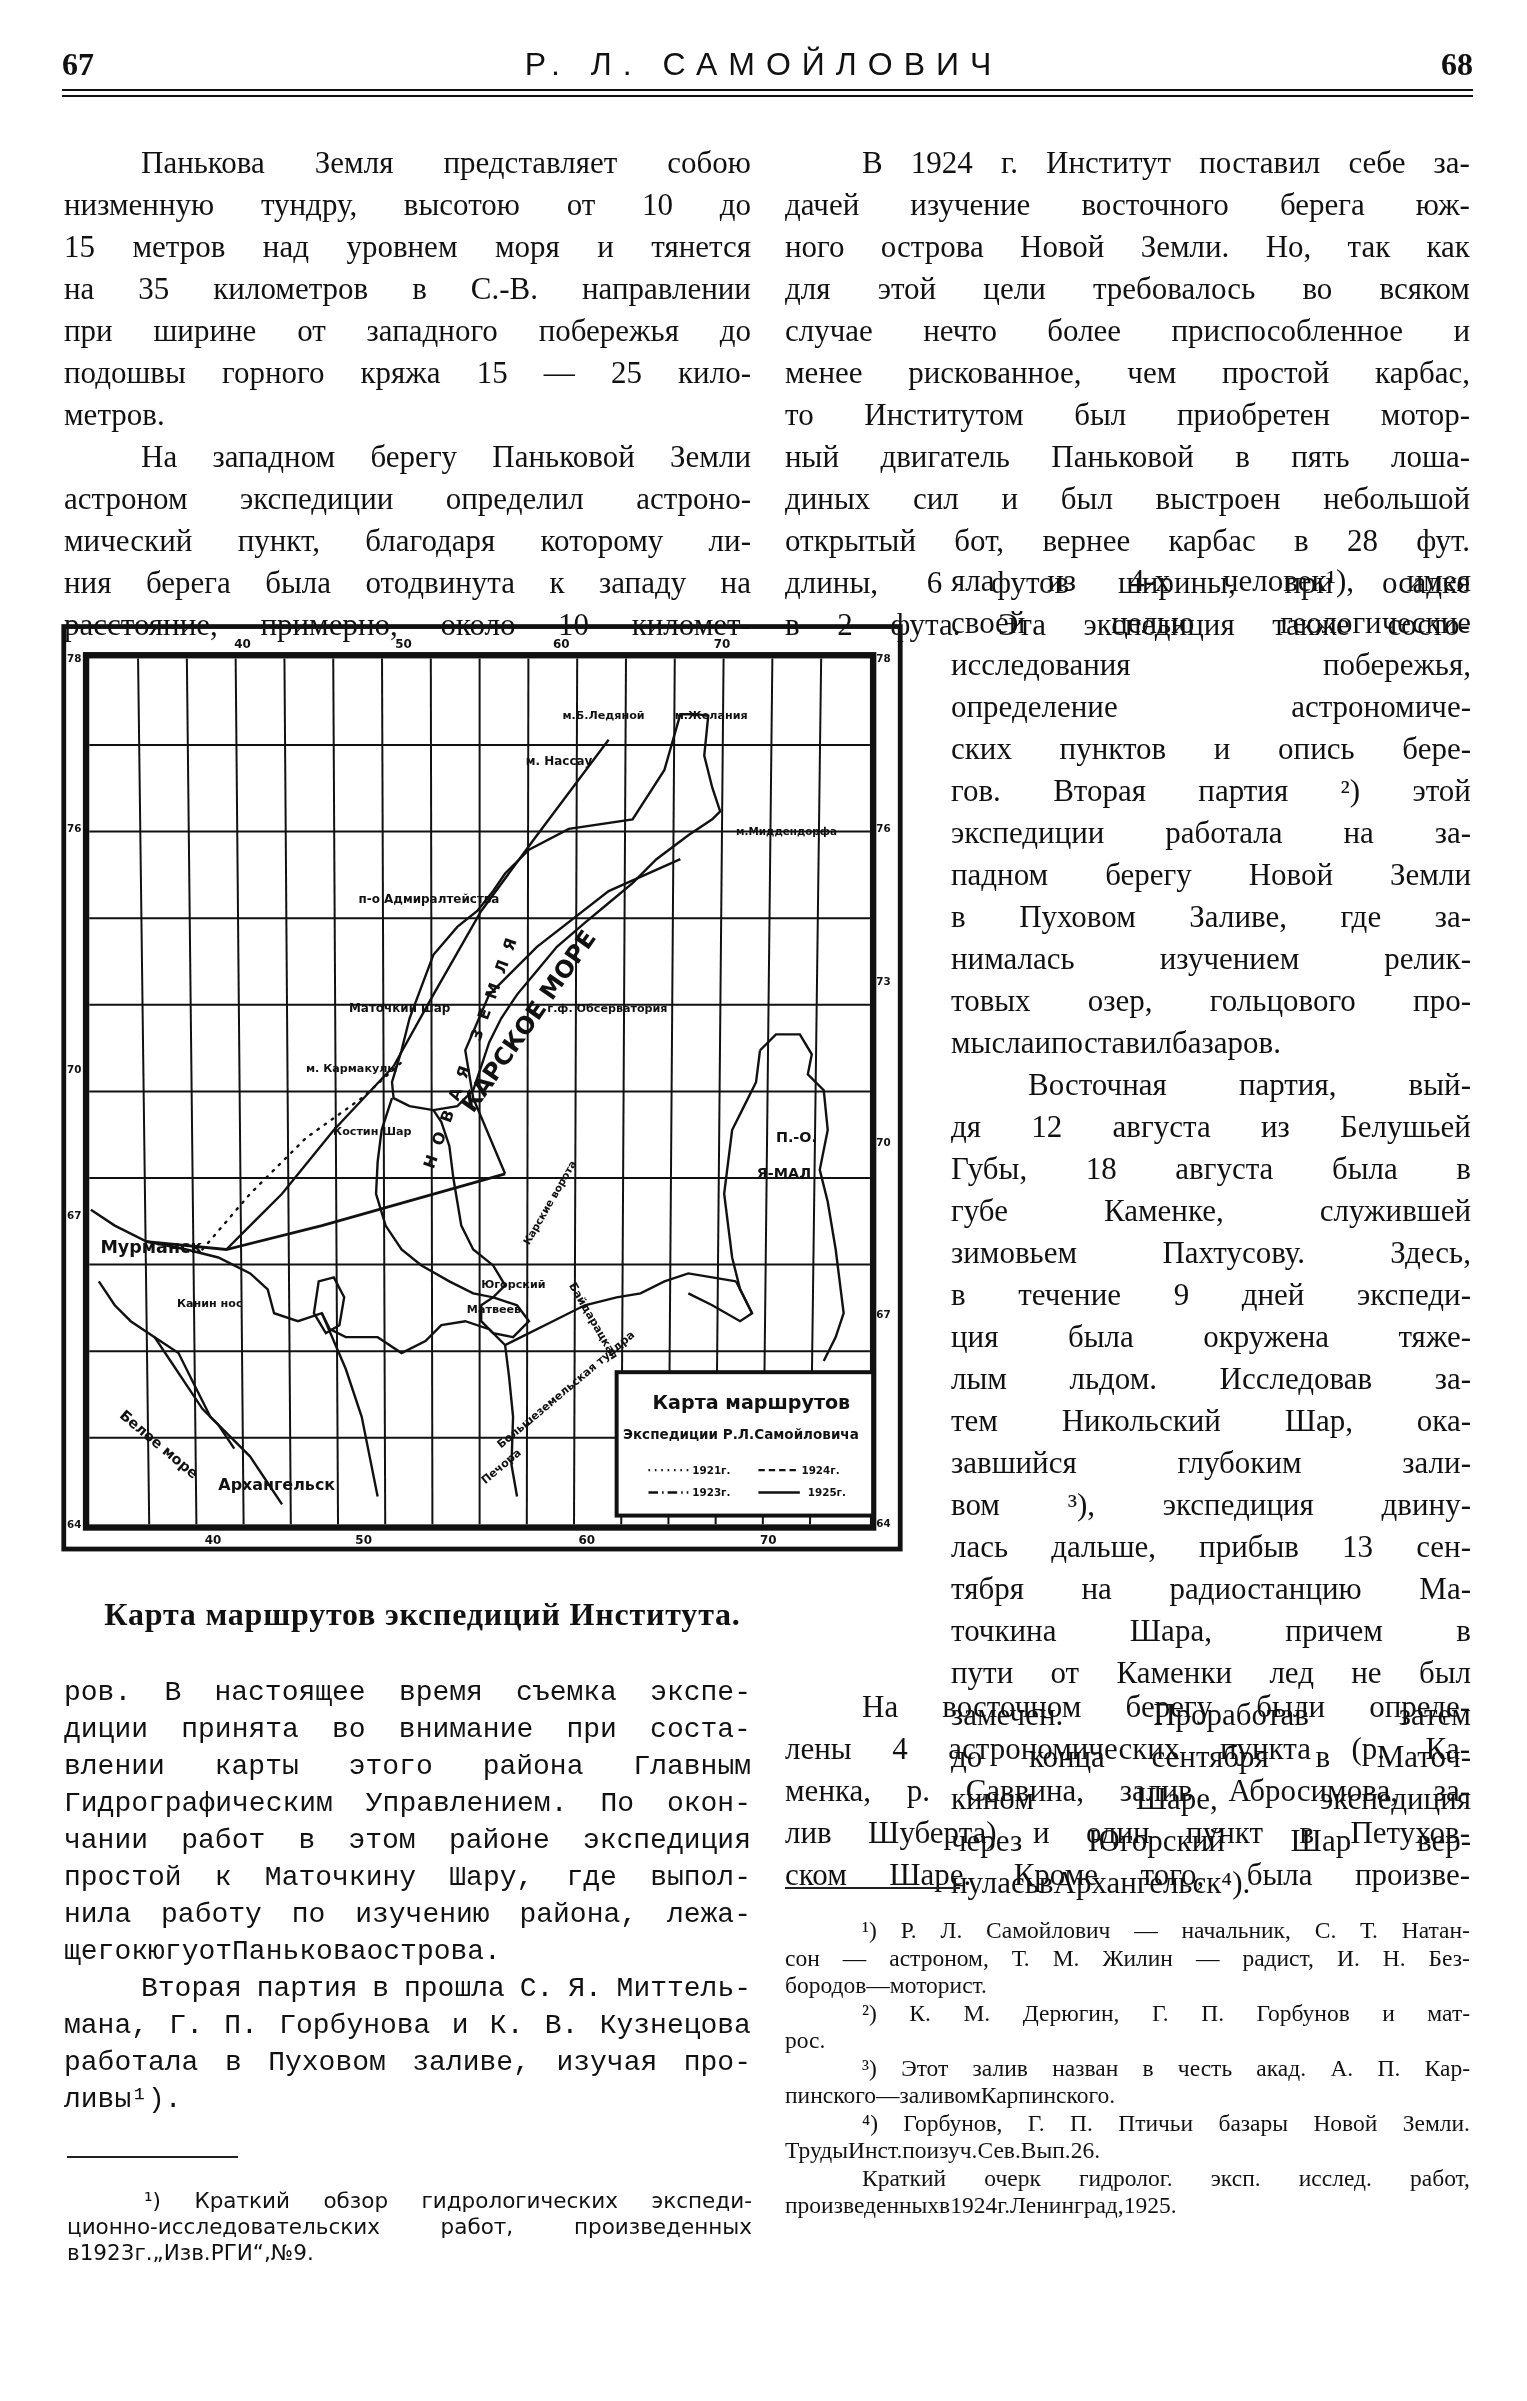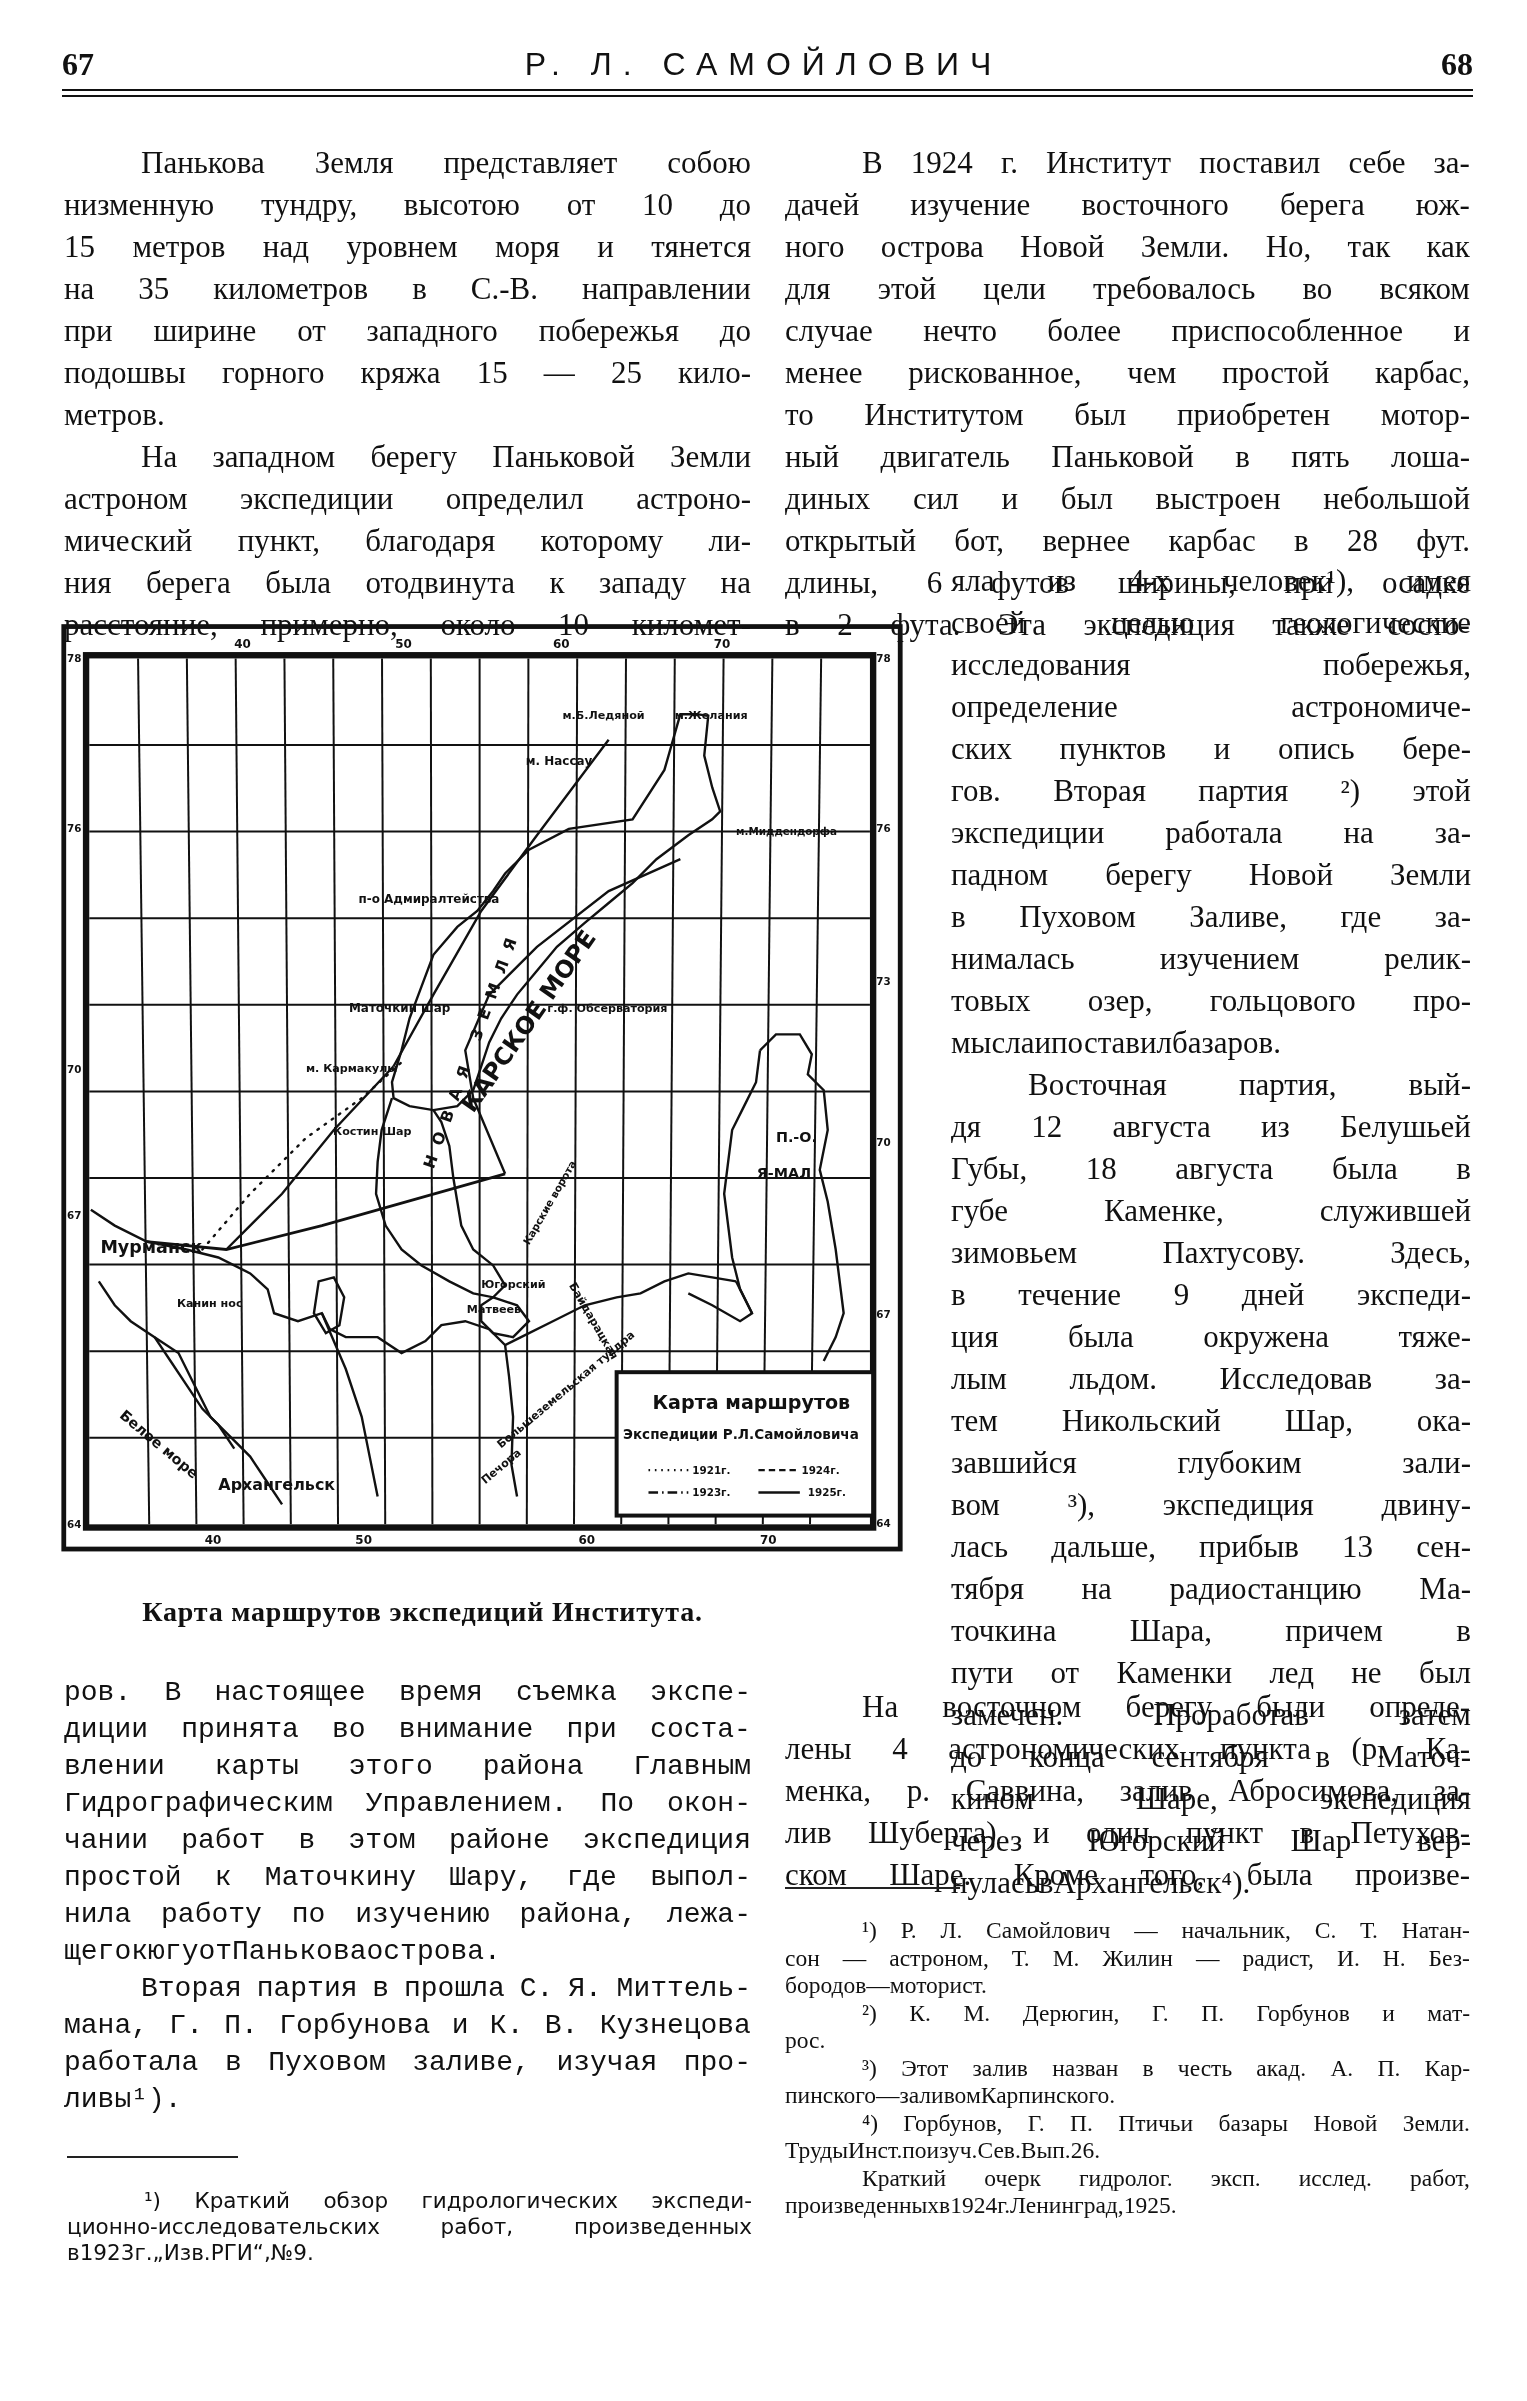--- a/index.html
+++ b/index.html
@@ -32,21 +32,21 @@
   #fnrule-left { left: 67px; top: 2156px; width: 171px; }
   #fnrule-right { left: 785px; top: 1887px; width: 175px; }
   .fn { position: absolute; font-size: 23.5px; line-height: 27.5px; }
   #fn-left { left: 67px; top: 2188px; width: 685px; font-family: "DejaVu Sans", sans-serif; font-size: 21.5px; line-height: 26px; }
   #fn-right { left: 785px; top: 1917px; width: 685px; }
 
   
   #map { position: absolute; left: 59px; top: 620px; width: 846px; height: 934px; text-align: right; }
   #map svg { position: absolute; left: 0; top: 0; }
   #map-caption { position: absolute; left: 0; top: 1596px; width: 845px; text-align: center;
-                 font-size: 28px; font-weight: bold; letter-spacing: 0.8px; font-family: "Liberation Serif", serif; }
+                 font-size: 32px; font-weight: bold; letter-spacing: 0.8px; font-family: "Liberation Serif", serif; }
   .maplbl { font-family: "DejaVu Sans", sans-serif; font-weight: bold; fill: #111; }
 </style>
 </head>
 <body>
 
 <div class="pgnum" id="pg-left">67</div>
 <div id="running-title">Р. Л. САМОЙЛОВИЧ</div>
 <div class="pgnum" id="pg-right">68</div>
 <div class="rule" id="rule1"></div>
 <div class="rule" id="rule2"></div>

